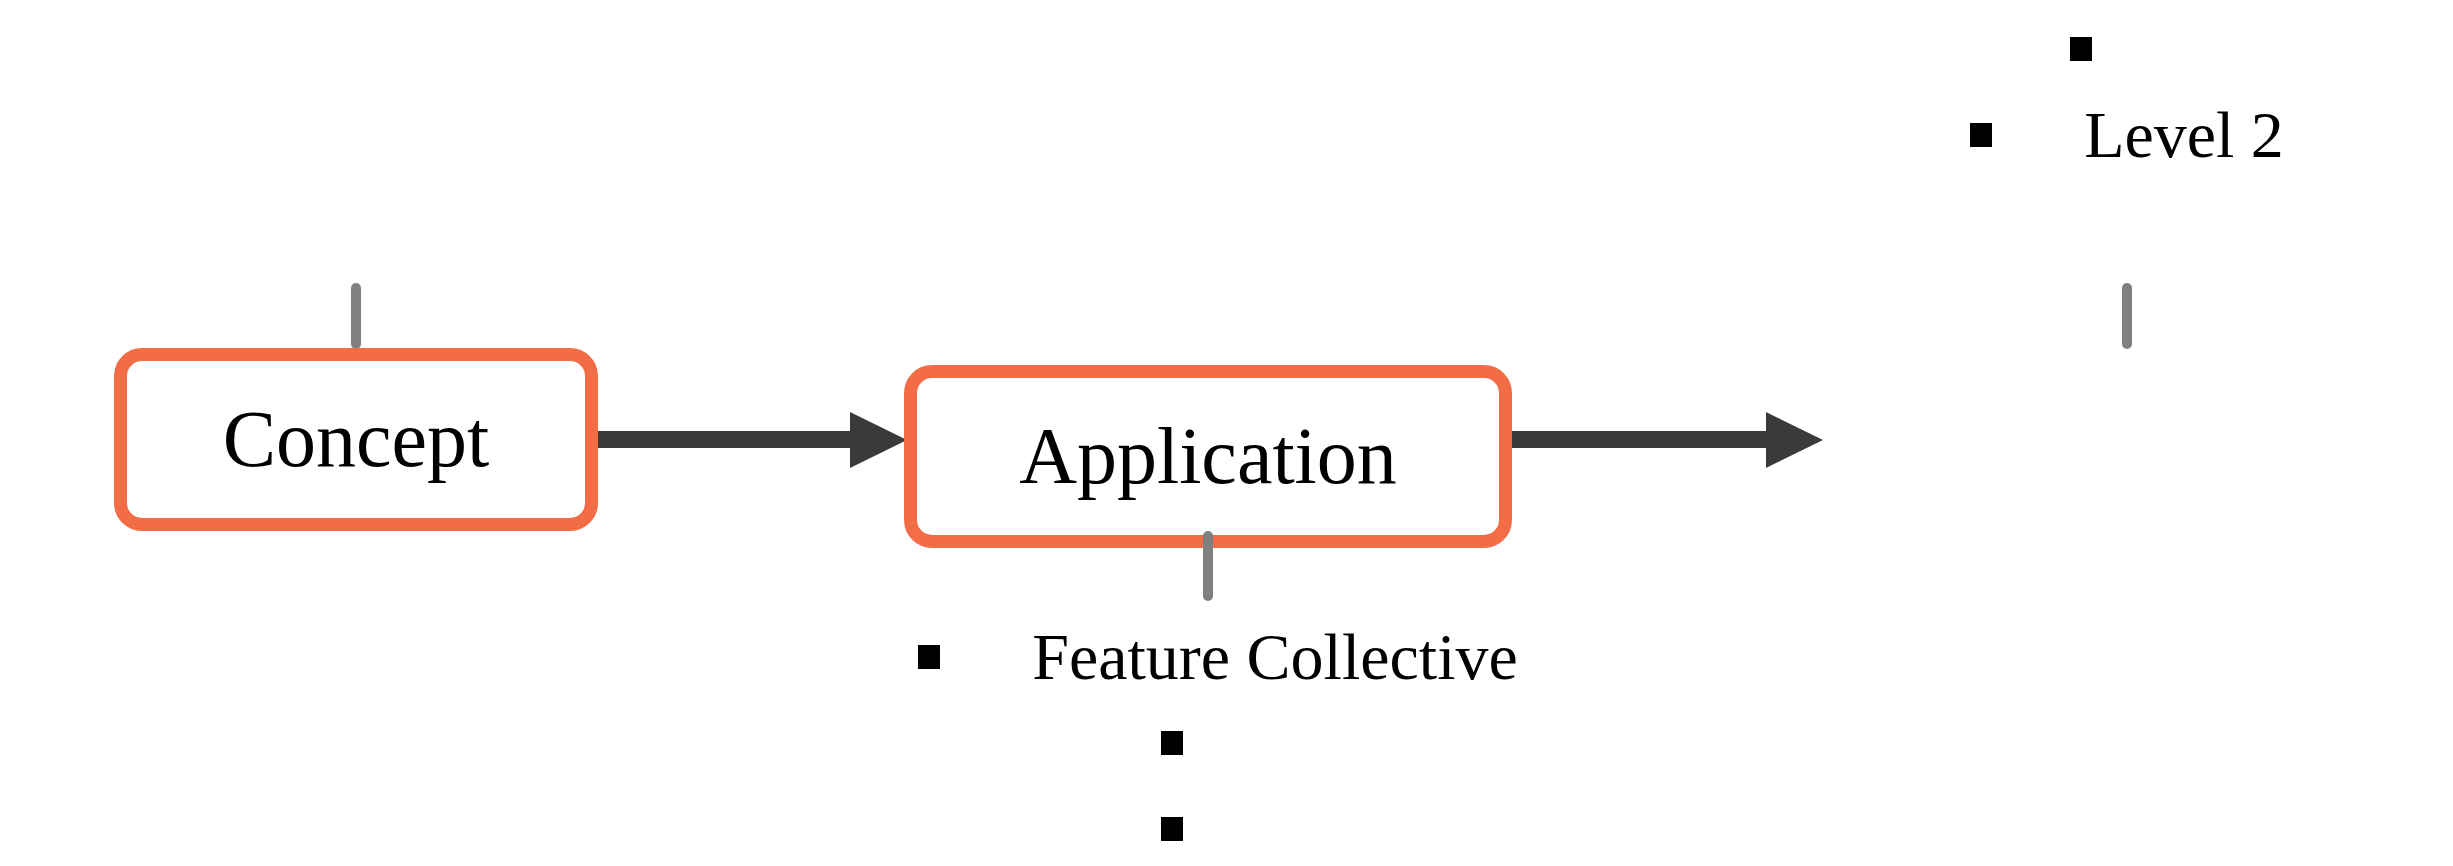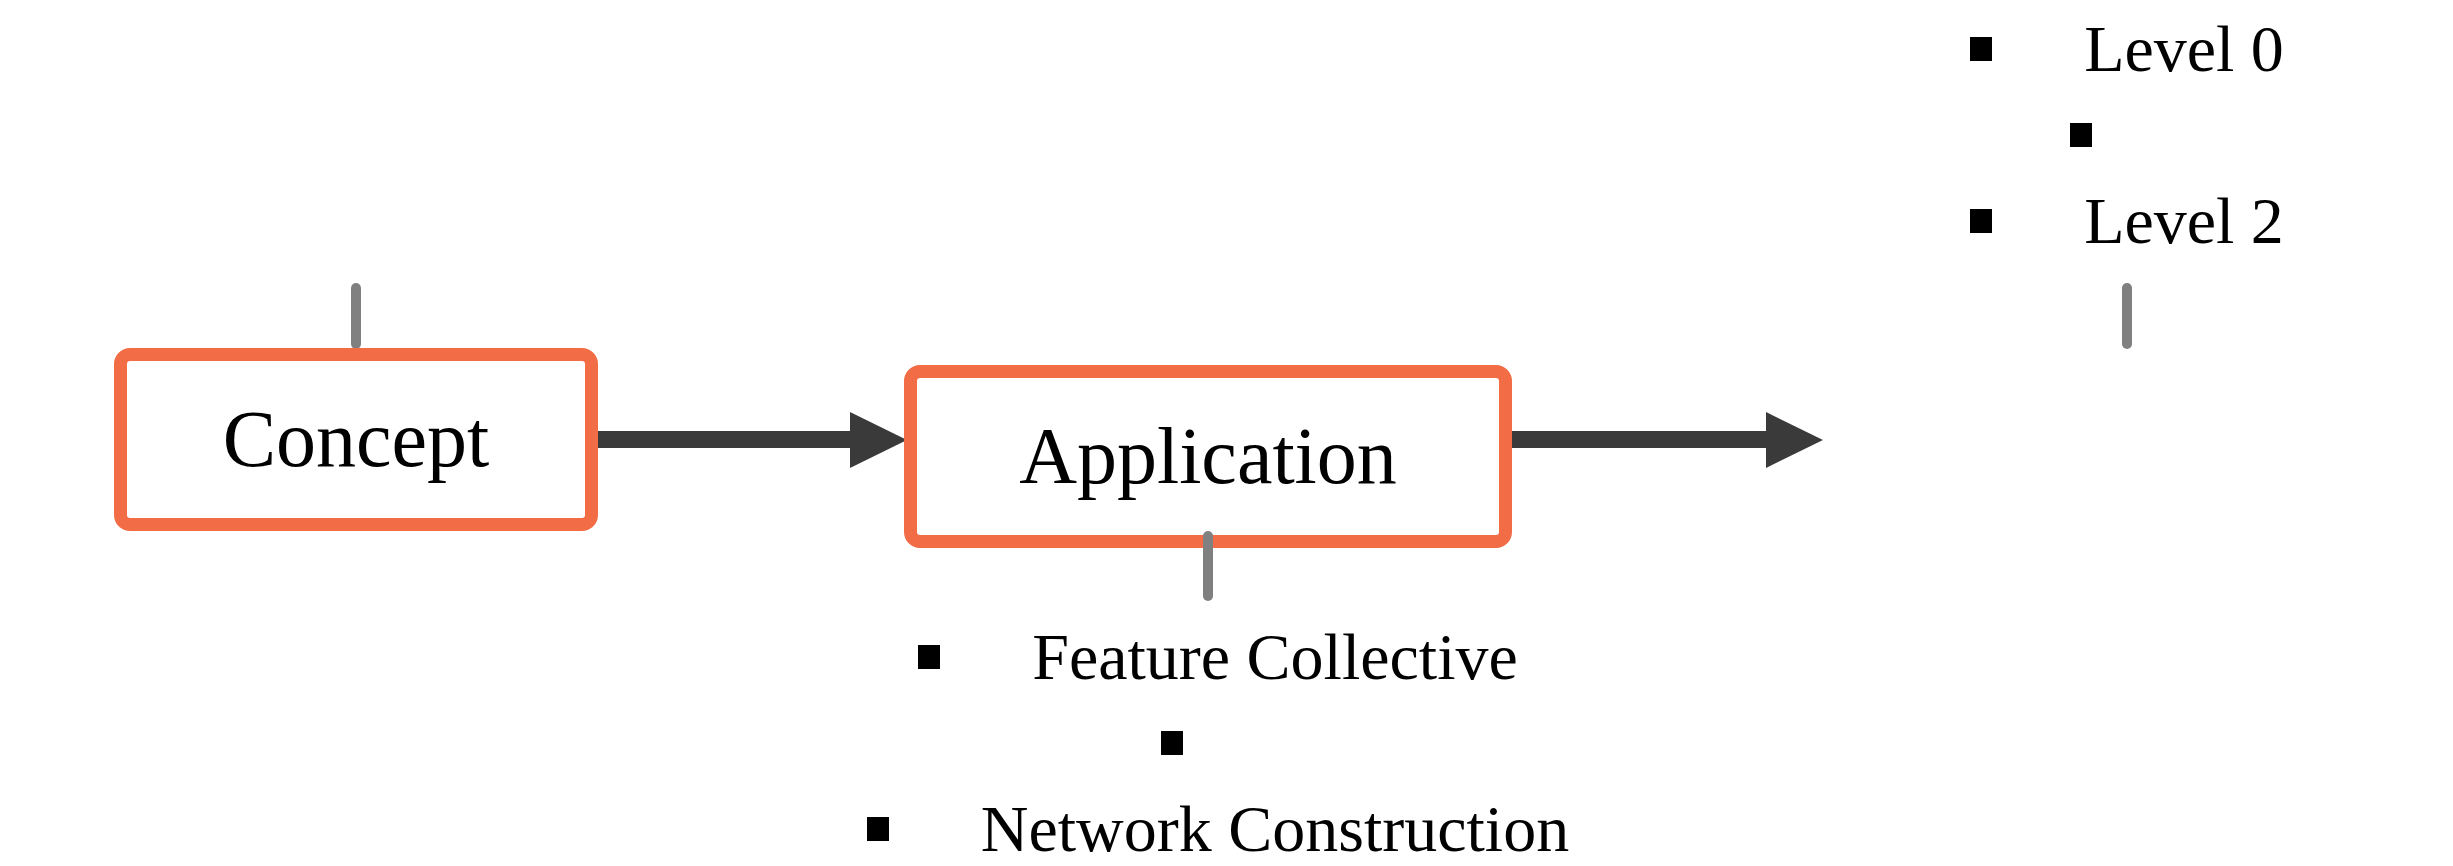--- a/index.html
+++ b/index.html
@@ -56,21 +56,21 @@
     border-radius: 5px;
   }
 
   
   .node-box {
     position: absolute;
     top: 348px;
     height: 183px;
     box-sizing: border-box;
     border: 13px solid #F26D45;
-    border-radius: 16px;
+    border-radius: 28px;
     background: #ffffff;
     display: flex;
     align-items: center;
     justify-content: center;
     font-size: 80px;
     white-space: nowrap;
   }
 
   
   .arrow-shaft {
@@ -89,24 +89,20 @@
     border-left: 57px solid #3A3A3A;
   }
 </style>
 </head>
 <body>
 
 <div class="canvas">
 
 
   <div class="bullet-list" style="left:1827px; top:6px; width:600px;">
-    <div class="bullet-row">
-      <span class="bullet-square"></span>
-      <span>Level 0</span>
-    </div>
     <div class="bullet-row">
       <span class="bullet-square"></span>
     </div>
     <div class="bullet-row">
       <span class="bullet-square"></span>
       <span>Level 2</span>
     </div>
   </div>
 
   <div class="connector" style="left:351px; top:283px; height:66px;"></div>
@@ -137,17 +133,16 @@
   <div class="bullet-list" style="left:608px; top:614px; width:1220px;">
     <div class="bullet-row">
       <span class="bullet-square"></span>
       <span>Feature Collective</span>
     </div>
     <div class="bullet-row">
       <span class="bullet-square"></span>
     </div>
     <div class="bullet-row">
       <span class="bullet-square"></span>
-      <span>Network Construction</span>
     </div>
   </div>
 
 </div>
 
 </body></html>

